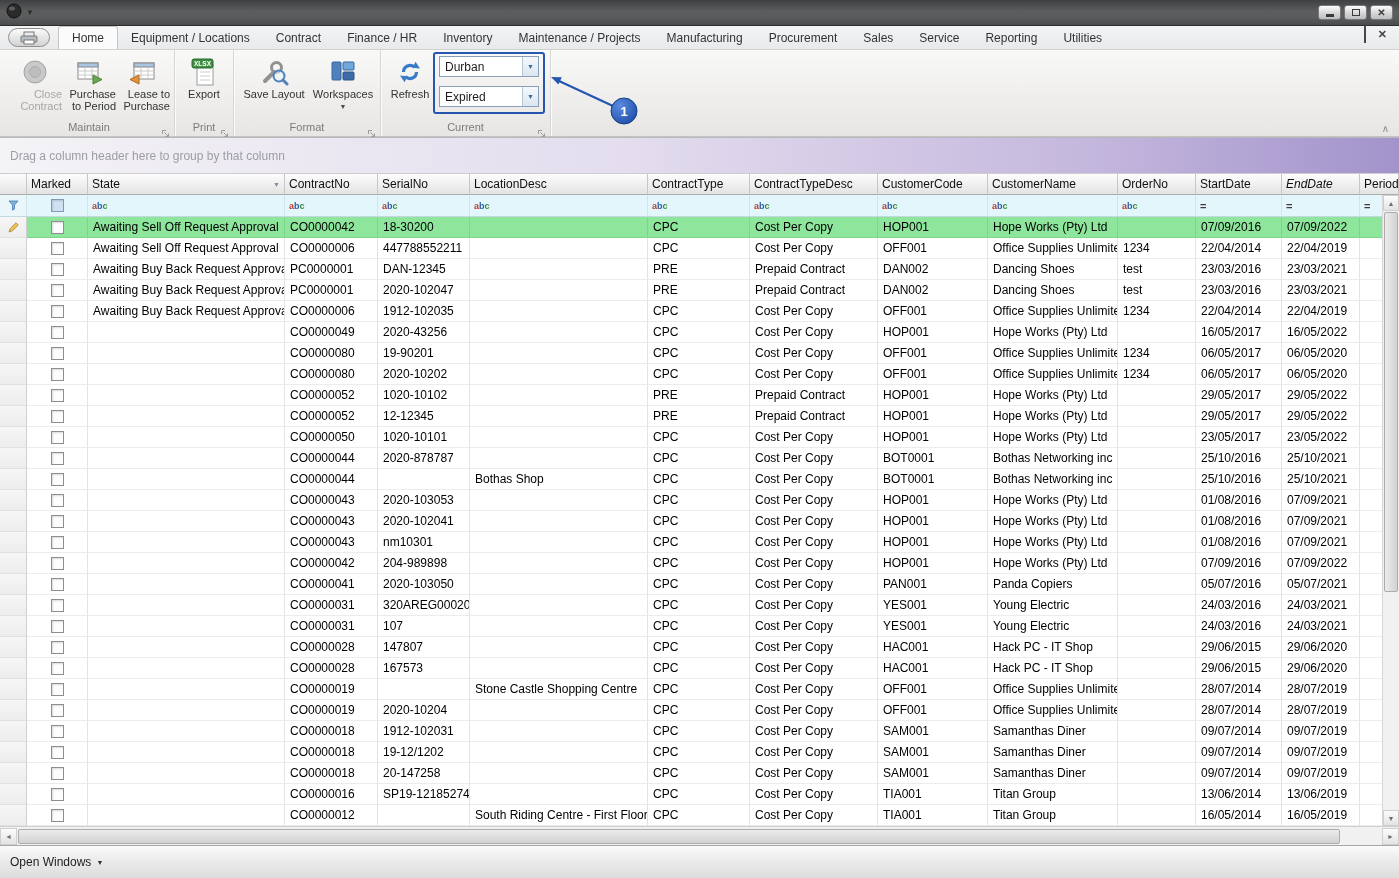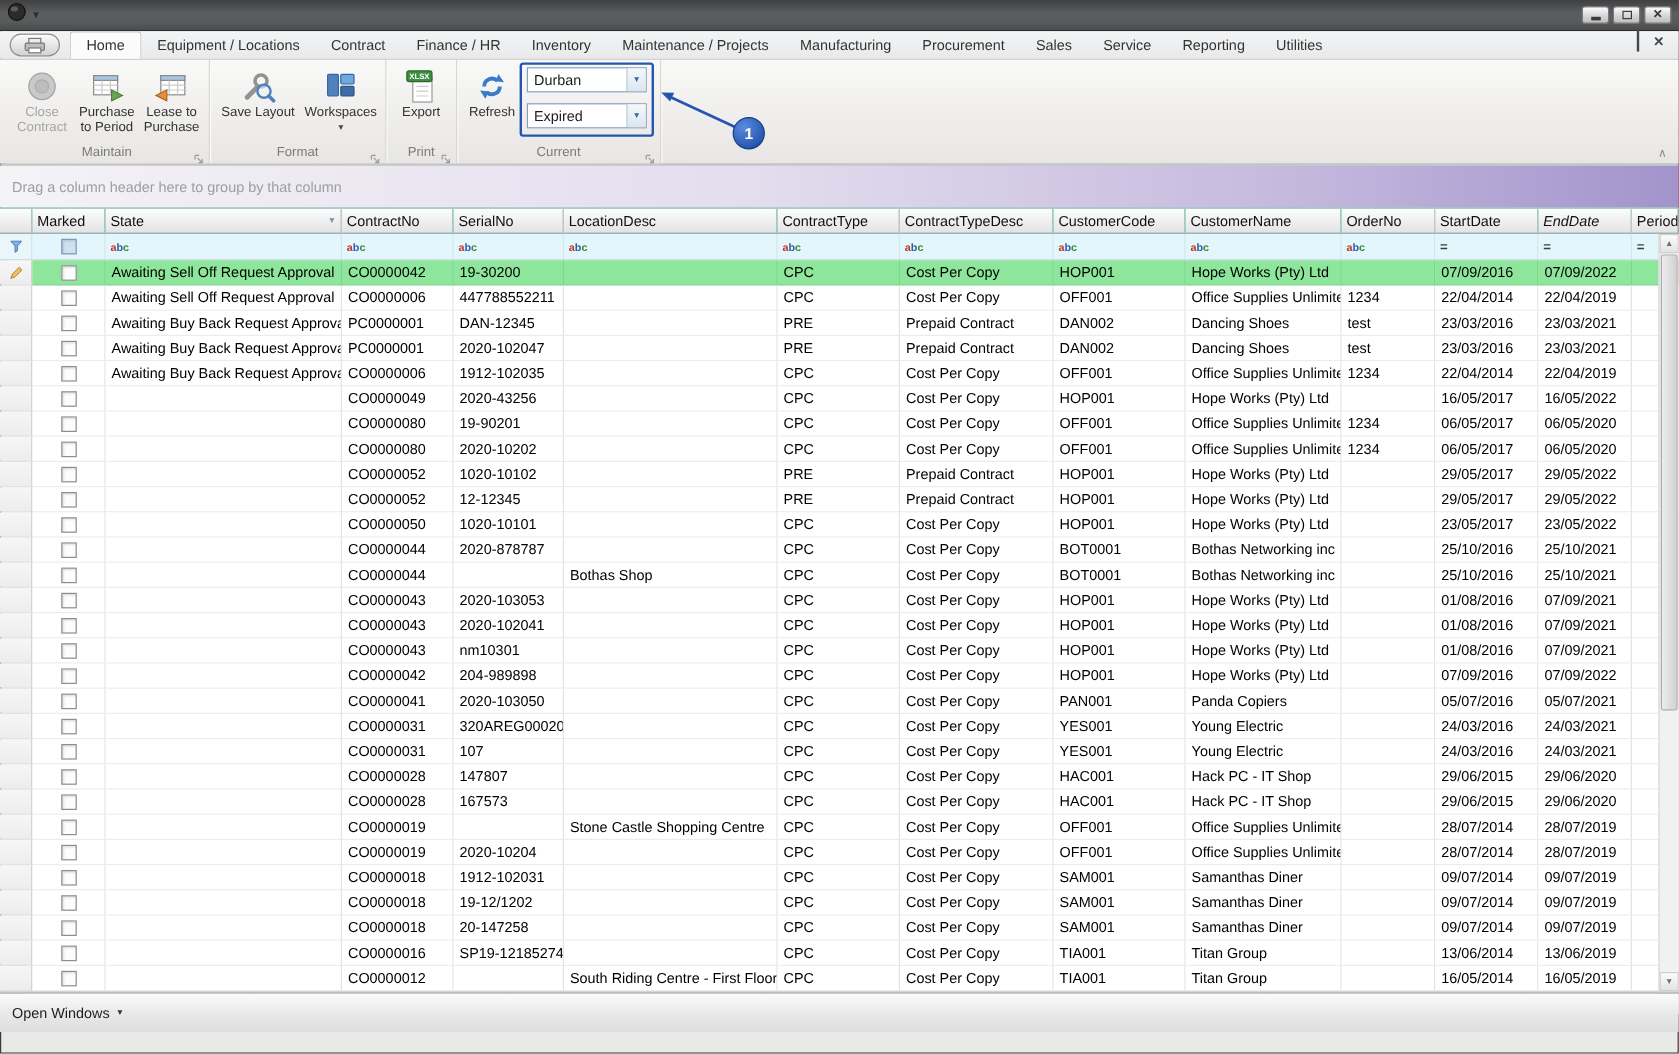--- a/index.html
+++ b/index.html
@@ -32,21 +32,21 @@
 
   
   .ribbon{position:absolute;top:50px;left:0;width:100%;height:87px;
     background:linear-gradient(#f9f9f8,#efeeec 55%,#e7e6e4);border-bottom:1px solid #c3c3c1;}
   .rgroups{display:flex;height:100%;padding-left:4px;}
   .rgroup{position:relative;height:100%;border-right:1px solid #d8d7d5;box-shadow:1px 0 0 #fbfbfa;
     padding:2px 4px 16px 4px;display:flex;align-items:flex-start;}
   .rcaption{position:absolute;left:0;right:0;bottom:1px;height:14px;text-align:center;font-size:11px;color:#7b7b7b;}
   .rlauncher{position:absolute;right:3px;bottom:2px;width:10px;height:10px;}
   .rbtn{height:66px;display:flex;flex-direction:column;align-items:center;padding-top:3px;
-    font-size:11px;line-height:12px;text-align:center;color:#333;border-radius:2px;}
+    font-size:11px;line-height:12px;text-align:right;color:#333;border-radius:2px;}
   .rbtn .ricon{height:33px;display:flex;align-items:center;}
   .rbtn.disabled{color:#a6a6a6;}
   .w54{width:54px}.w72{width:72px}.w66{width:66px}.w50{width:50px}
   .ddcaret{font-size:7px;color:#4a4a4a;margin-top:1px;}
   .rgroup.current{width:170px;}
   .combo{position:absolute;left:58px;width:100px;height:21px;background:#fff;border:1px solid #8aa0ba;
     display:flex;align-items:center;font-size:12px;color:#1d1d1d;}
   .combo .val{flex:1;padding-left:5px;white-space:nowrap;overflow:hidden;}
   .combo .cbtn{width:16px;height:100%;border-left:1px solid #b5c6d8;
     background:linear-gradient(#f4f8fc,#dbe6f1);display:flex;align-items:center;justify-content:center;font-size:7px;color:#3f6a9a;}
@@ -55,21 +55,21 @@
   .callout-svg{position:absolute;left:0;top:0;pointer-events:none;}
   .ribbon-collapse{position:absolute;right:10px;bottom:2px;color:#8d8d8d;font-size:10px;line-height:10px;}
 
   
   .grouppanel{position:absolute;top:137px;left:0;width:100%;height:36px;
     background:linear-gradient(90deg,#f4f3f6 0%,#e3ddee 45%,#c4b7dd 78%,#a293cb 100%);
     border-top:1px solid #b9b9bd;display:flex;align-items:center;padding-left:10px;
     font-size:12px;color:#9d9da3;}
 
   
-  .gridhead{position:absolute;top:173px;left:0;width:100%;height:22px;display:flex;background:#14b8a6;}
+  .gridhead{position:absolute;top:173px;left:0;width:100%;height:22px;display:flex;background:#f9a8d4;}
   .hcell{height:22px;background:linear-gradient(#fdfdfd,#f1f1f1 45%,#e3e3e3);
     border-right:1px solid #c7c7c7;border-bottom:1px solid #adadad;border-top:1px solid #cdcdcd;
     font-size:12px;color:#101010;display:flex;align-items:center;padding:0 4px;overflow:hidden;white-space:nowrap;flex:none;}
   .hfilter{margin-left:auto;font-size:7px;color:#7b8fa5;}
   .filterrow{position:absolute;top:195px;left:0;width:100%;height:22px;display:flex;background:#e3f6fb;}
   .fcell{height:22px;border-right:1px solid #d1e5eb;border-bottom:1px solid #c3d8df;
     display:flex;align-items:center;padding-left:4px;flex:none;background:#e3f6fb;}
   .fcell.ind{justify-content:center;padding-left:0;background:#eaf6fa;border-right:1px solid #cfe3e9;}
   .fcell.center{justify-content:center;padding-left:0;}
   .abc{font-size:9px;font-weight:bold;}
@@ -95,21 +95,21 @@
   .vup{top:0;} .vdown{bottom:0;}
   .vthumb{position:absolute;left:1px;right:1px;top:17px;height:380px;
     background:linear-gradient(90deg,#ececec,#d2d2d2);border:1px solid #acacac;border-radius:2px;}
   .hscroll{position:absolute;left:0;top:826px;width:100%;height:19px;background:#f1f1f1;border-top:1px solid #cfcfcf;}
   .hbtn{top:1px;width:17px;height:17px;}
   .hleft{left:0;} .hright{right:0;}
   .hthumb{position:absolute;left:18px;top:2px;width:1322px;height:15px;
     background:linear-gradient(#ececec,#d2d2d2);border:1px solid #acacac;border-radius:2px;}
 
   
-  .statusbar{position:absolute;left:0;top:827px;width:100%;height:33px;
+  .statusbar{position:absolute;left:0;top:845px;width:100%;height:33px;
     background:linear-gradient(#fbfbfb,#ebebeb 45%,#dddddd);border-top:1px solid #a7a7a7;
     display:flex;align-items:center;font-size:12px;color:#1e1e1e;}
   .sb-left{padding-left:10px;display:flex;align-items:center;gap:5px;}
   .sb-left .caret{font-size:7px;color:#333;}
   .sb-right{margin-left:auto;display:flex;align-items:stretch;height:100%;}
   .sb-seg{padding:0 11px;display:flex;align-items:center;border-left:1px solid #bdbdbd;box-shadow:inset 1px 0 0 #f7f7f7;}
 </style>
 </head>
 <body>
 
@@ -205,66 +205,66 @@
       <div class="rcaption">Maintain</div>
       <span class="rlauncher">
         <svg width="9" height="9">
             <path d="M1.5 1.5H5M1.5 1.5V5" stroke="#9a9a9a" fill="none"></path>
             <path d="M3.5 3.5L7.5 7.5M7.5 4.5V7.5H4.5" stroke="#9a9a9a" fill="none"></path>
           </svg>
       </span>
     </div>
 
     <div class="rgroup">
-      <div class="rbtn w72">
-        <span class="ricon">
-          <svg width="30" height="30">
-              <path d="M6 24 L15 15" stroke="#929292" stroke-width="4" stroke-linecap="round"></path>
-              <circle cx="17.5" cy="10.5" r="5" fill="none" stroke="#929292" stroke-width="3"></circle>
-              <circle cx="20" cy="19" r="5.5" fill="#eaf2fa" fill-opacity="0.55" stroke="#4f81bd" stroke-width="2"></circle>
-              <line x1="24" y1="23" x2="28" y2="27" stroke="#4f81bd" stroke-width="3" stroke-linecap="round"></line>
-            </svg>
-        </span>
-        <span>Save Layout</span>
-      </div>
-      <div class="rbtn w66">
-        <span class="ricon">
-          <svg width="30" height="30">
-              <rect x="4" y="5" width="9" height="18" rx="1" fill="#4f81bd" stroke="#35669e"></rect>
-              <rect x="15" y="5" width="11" height="8" rx="1" fill="#6fa8dc" stroke="#35669e"></rect>
-              <rect x="15" y="15" width="11" height="8" rx="1" fill="#3d6ca8" stroke="#2d5586"></rect>
-            </svg>
-        </span>
-        <span>Workspaces</span>
-        <span class="ddcaret">▼</span>
-      </div>
-      <div class="rcaption">Format</div>
-      <span class="rlauncher">
-        <svg width="9" height="9">
-            <path d="M1.5 1.5H5M1.5 1.5V5" stroke="#9a9a9a" fill="none"></path>
-            <path d="M3.5 3.5L7.5 7.5M7.5 4.5V7.5H4.5" stroke="#9a9a9a" fill="none"></path>
-          </svg>
-      </span>
-    </div>
-
-    <div class="rgroup">
       <div class="rbtn w50">
         <span class="ricon">
           <svg width="30" height="30">
               <rect x="8" y="8" width="16" height="20" fill="#fff" stroke="#9a9a9a"></rect>
               <line x1="11" y1="15" x2="21" y2="15" stroke="#cccccc"></line>
               <line x1="11" y1="19" x2="21" y2="19" stroke="#cccccc"></line>
               <line x1="11" y1="23" x2="21" y2="23" stroke="#cccccc"></line>
               <rect x="3" y="2" width="21" height="9" rx="2" fill="#3e8e41" stroke="#2d6a30"></rect>
               <text x="13.5" y="9" font-size="6.5" fill="#fff" text-anchor="middle" font-weight="bold">XLSX</text>
             </svg>
         </span>
         <span>Export</span>
       </div>
       <div class="rcaption">Print</div>
+      <span class="rlauncher">
+        <svg width="9" height="9">
+            <path d="M1.5 1.5H5M1.5 1.5V5" stroke="#9a9a9a" fill="none"></path>
+            <path d="M3.5 3.5L7.5 7.5M7.5 4.5V7.5H4.5" stroke="#9a9a9a" fill="none"></path>
+          </svg>
+      </span>
+    </div>
+
+    <div class="rgroup">
+      <div class="rbtn w72">
+        <span class="ricon">
+          <svg width="30" height="30">
+              <path d="M6 24 L15 15" stroke="#929292" stroke-width="4" stroke-linecap="round"></path>
+              <circle cx="17.5" cy="10.5" r="5" fill="none" stroke="#929292" stroke-width="3"></circle>
+              <circle cx="20" cy="19" r="5.5" fill="#eaf2fa" fill-opacity="0.55" stroke="#4f81bd" stroke-width="2"></circle>
+              <line x1="24" y1="23" x2="28" y2="27" stroke="#4f81bd" stroke-width="3" stroke-linecap="round"></line>
+            </svg>
+        </span>
+        <span>Save Layout</span>
+      </div>
+      <div class="rbtn w66">
+        <span class="ricon">
+          <svg width="30" height="30">
+              <rect x="4" y="5" width="9" height="18" rx="1" fill="#4f81bd" stroke="#35669e"></rect>
+              <rect x="15" y="5" width="11" height="8" rx="1" fill="#6fa8dc" stroke="#35669e"></rect>
+              <rect x="15" y="15" width="11" height="8" rx="1" fill="#3d6ca8" stroke="#2d5586"></rect>
+            </svg>
+        </span>
+        <span>Workspaces</span>
+        <span class="ddcaret">▼</span>
+      </div>
+      <div class="rcaption">Format</div>
       <span class="rlauncher">
         <svg width="9" height="9">
             <path d="M1.5 1.5H5M1.5 1.5V5" stroke="#9a9a9a" fill="none"></path>
             <path d="M3.5 3.5L7.5 7.5M7.5 4.5V7.5H4.5" stroke="#9a9a9a" fill="none"></path>
           </svg>
       </span>
     </div>
 
     <div class="rgroup current">
       <div class="rbtn w50">
@@ -410,21 +410,21 @@
       <div class="cell ind" style="width: 27px;">
         <svg width="11" height="11" viewBox="0 0 11 11">
           <path d="M1 10l1.3-3.6L8 .8l2.2 2.2L4.6 8.7Z" fill="#f0c24f" stroke="#96753a" stroke-width="0.7"></path>
         </svg>
       </div>
       <div class="cell marked" style="width: 61px;">
         <div class="cb"></div>
       </div>
       <div class="cell" style="width: 197px;">Awaiting Sell Off Request Approval</div>
       <div class="cell" style="width: 93px;">CO0000042</div>
-      <div class="cell" style="width: 92px;">19-30200</div>
+      <div class="cell" style="width: 92px;">18-30200</div>
       <div class="cell" style="width: 178px;"></div>
       <div class="cell" style="width: 102px;">CPC</div>
       <div class="cell" style="width: 128px;">Cost Per Copy</div>
       <div class="cell" style="width: 110px;">HOP001</div>
       <div class="cell" style="width: 130px;">Hope Works (Pty) Ltd</div>
       <div class="cell" style="width: 78px;"></div>
       <div class="cell" style="width: 86px;">07/09/2016</div>
       <div class="cell" style="width: 78px;">07/09/2022</div>
       <div class="cell" style="width: 39px;"></div>
     </div>

